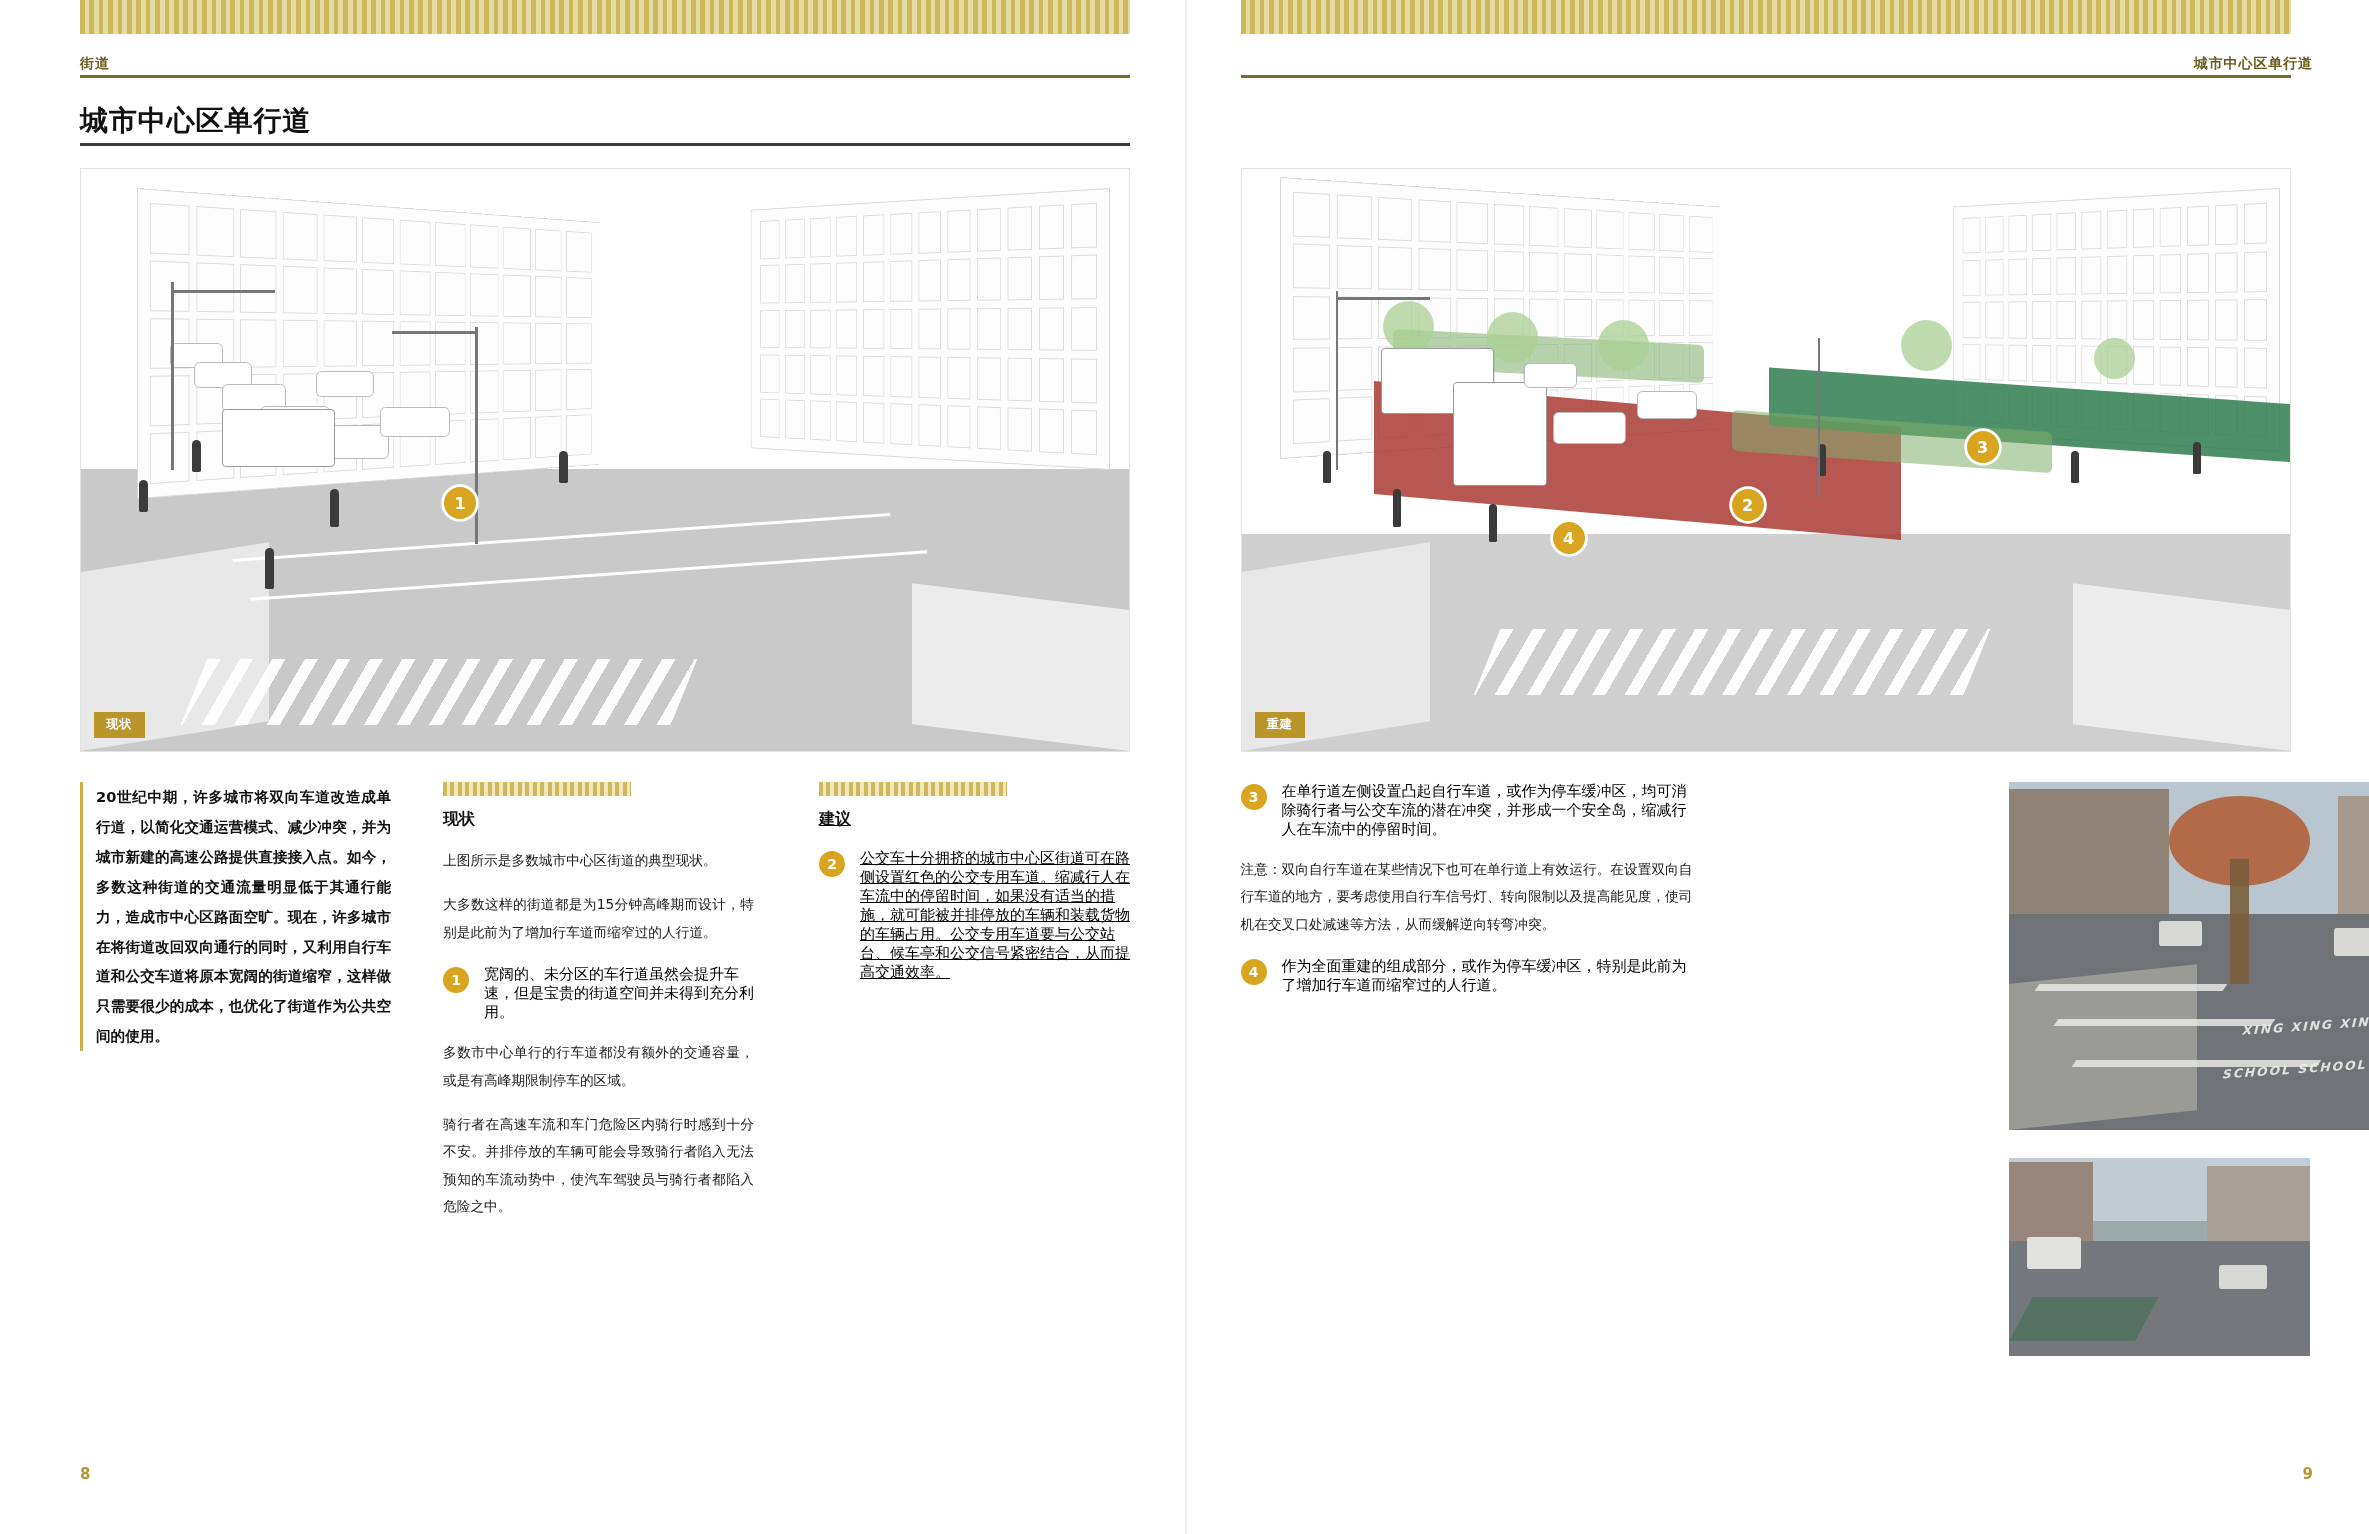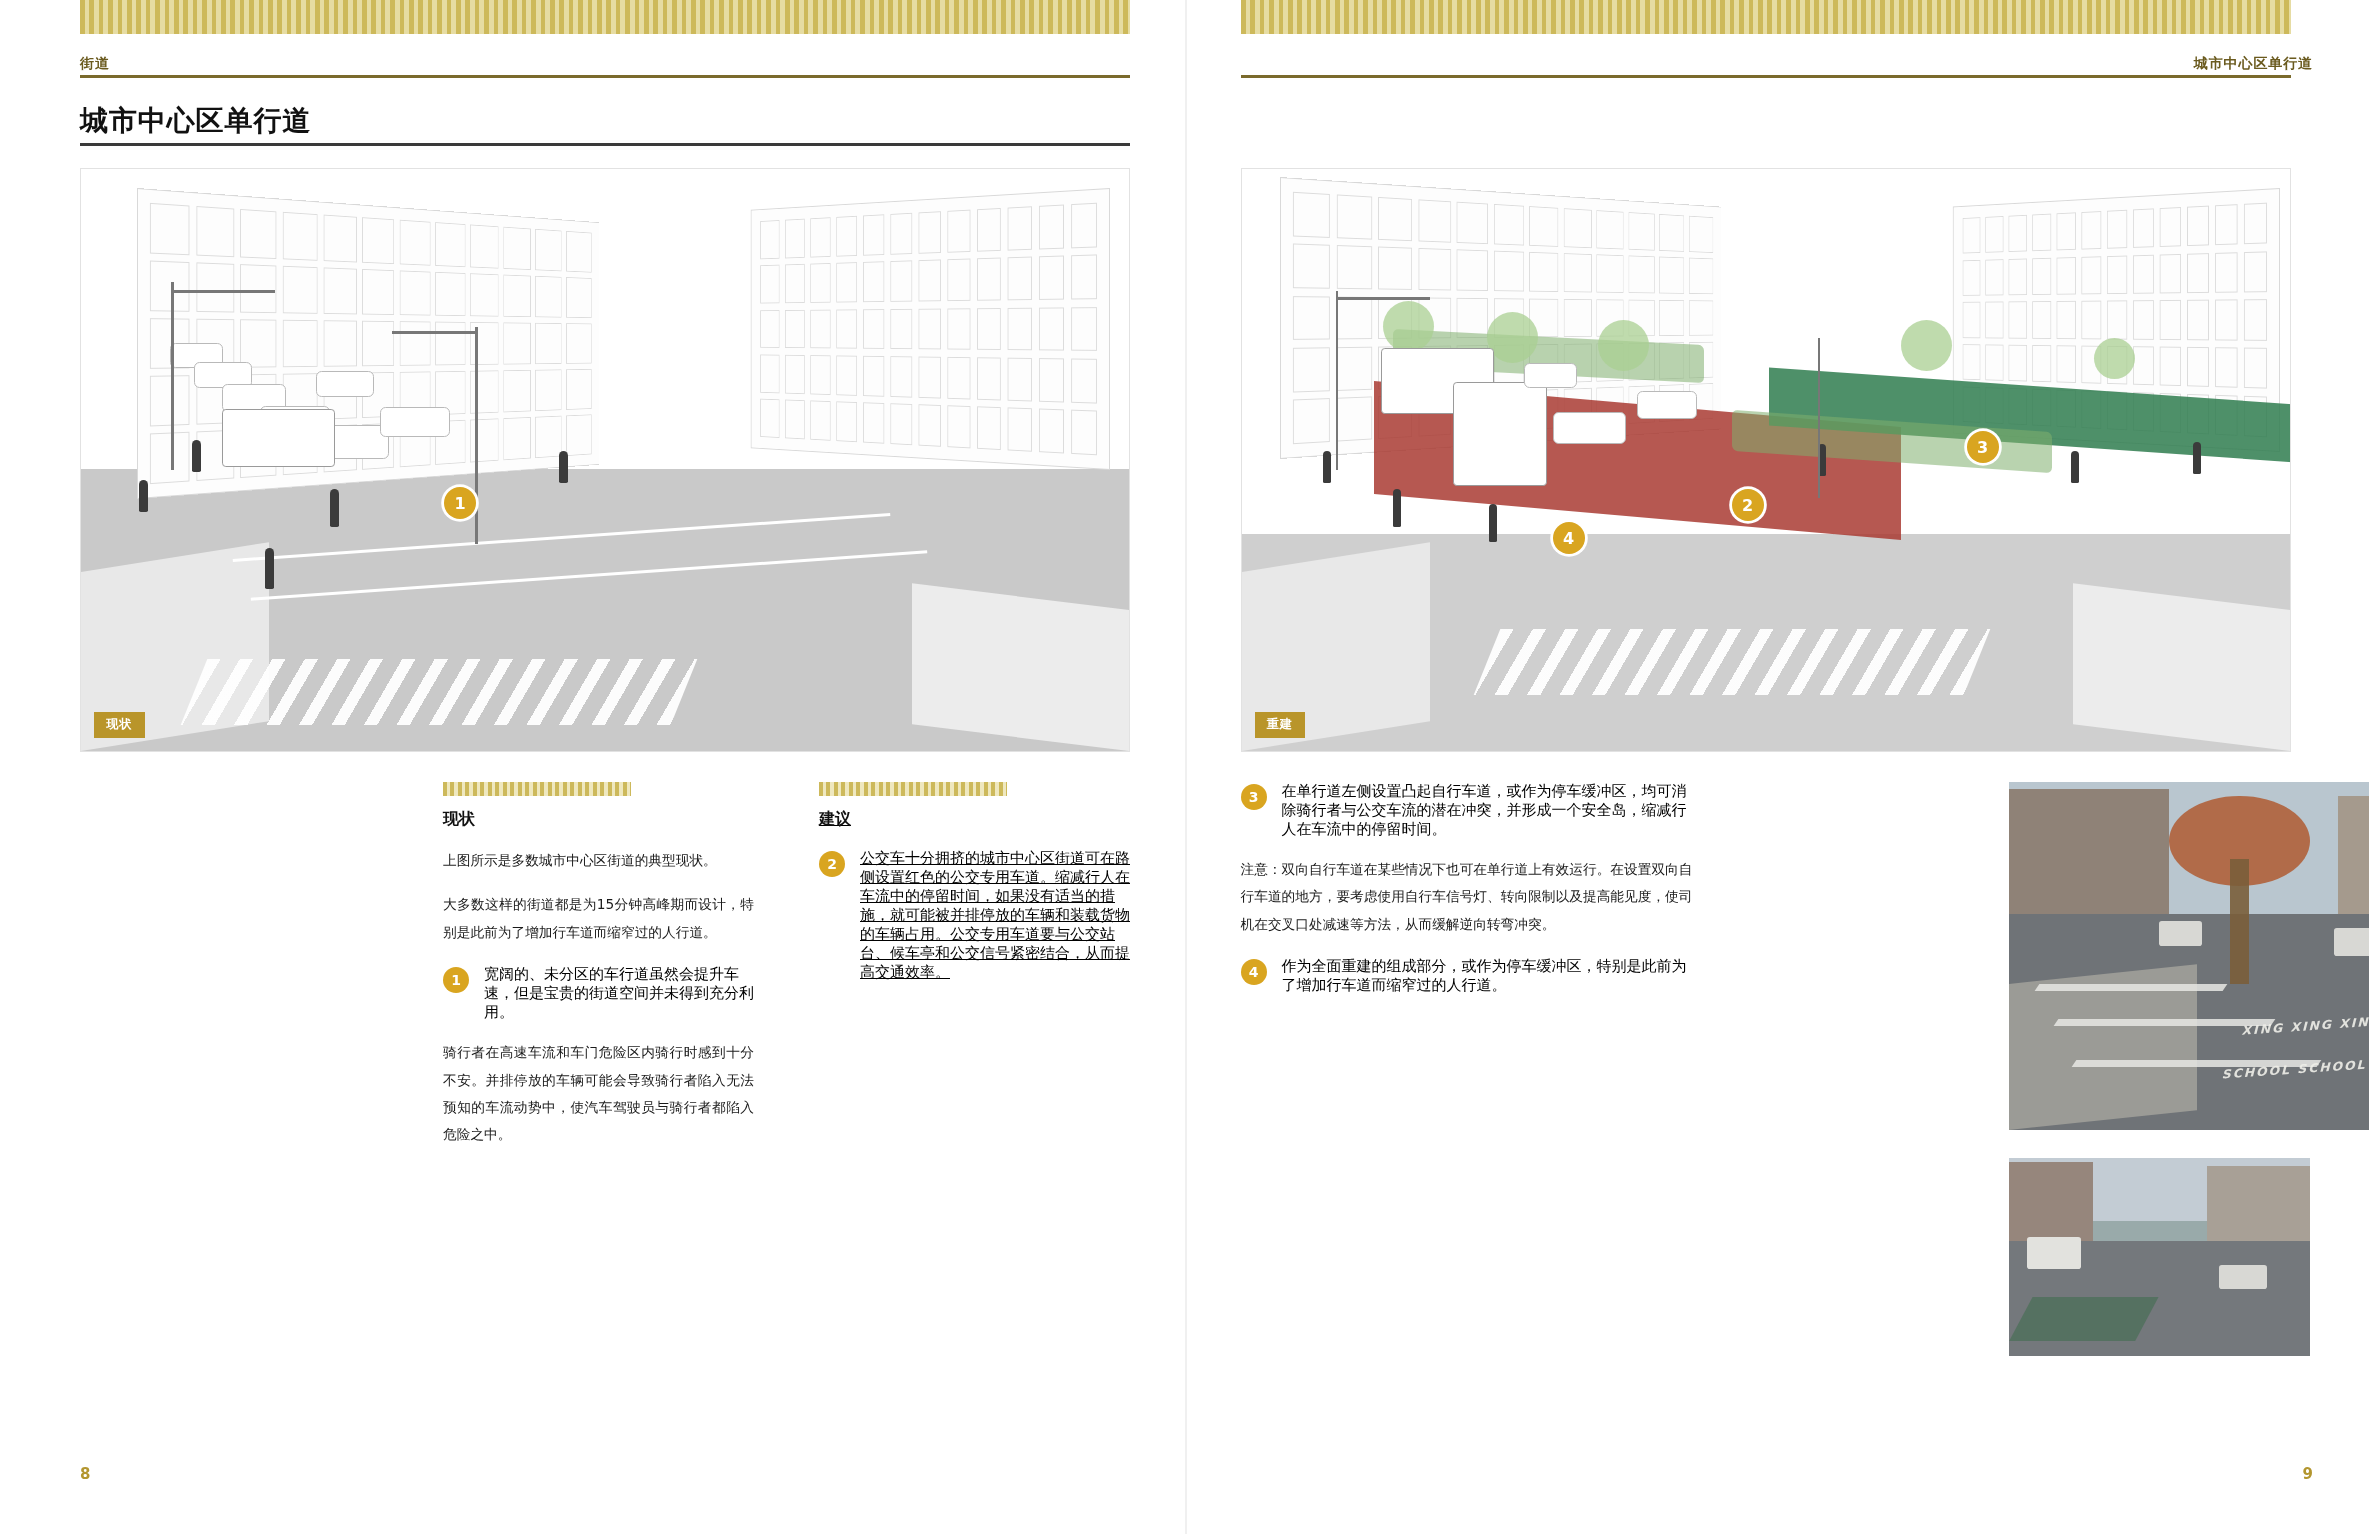--- a/index.html
+++ b/index.html
@@ -383,30 +383,32 @@
       <div class="pole" style="left:90px; top:113px; height:188px;"></div>
       <div class="arm" style="left:90px; top:121px; width:104px;"></div>
       <div class="pole" style="left:394px; top:158px; height:217px;"></div>
       <div class="arm" style="left:311px; top:162px; width:85px;"></div>
 
       <div class="callout" style="left:363px; top:318px;">1</div>
 
       <div class="panel-tag">现状</div>
     </div>
 
+    <div class="intro">20世纪中期，许多城市将双向车道改造成单行道，以简化交通运营模式、减少冲突，并为城市新建的高速公路提供直接接入点。如今，多数这种街道的交通流量明显低于其通行能力，造成市中心区路面空旷。现在，许多城市在将街道改回双向通行的同时，又利用自行车道和公交车道将原本宽阔的街道缩窄，这样做只需要很少的成本，也优化了街道作为公共空间的使用。</div>
 
     <div class="col c2">
       <div class="col-hatch"></div>
       <div class="col-head">现状</div>
       <div class="para">上图所示是多数城市中心区街道的典型现状。</div>
       <div class="para">大多数这样的街道都是为15分钟高峰期而设计，特别是此前为了增加行车道而缩窄过的人行道。</div>
       <div class="num-para">
         <span class="num-bullet">1</span>
         <span>宽阔的、未分区的车行道虽然会提升车速，但是宝贵的街道空间并未得到充分利用。</span>
       </div>
+      <div class="para">多数市中心单行的行车道都没有额外的交通容量，或是有高峰期限制停车的区域。</div>
       <div class="para">骑行者在高速车流和车门危险区内骑行时感到十分不安。并排停放的车辆可能会导致骑行者陷入无法预知的车流动势中，使汽车驾驶员与骑行者都陷入危险之中。</div>
     </div>
 
     <div class="col c3">
       <div class="col-hatch"></div>
       <div class="col-head">建议</div>
       <div class="num-para">
         <span class="num-bullet">2</span>
         <span>公交车十分拥挤的城市中心区街道可在路侧设置红色的公交专用车道。缩减行人在车流中的停留时间，如果没有适当的措施，就可能被并排停放的车辆和装载货物的车辆占用。公交专用车道要与公交站台、候车亭和公交信号紧密结合，从而提高交通效率。</span>
       </div>

